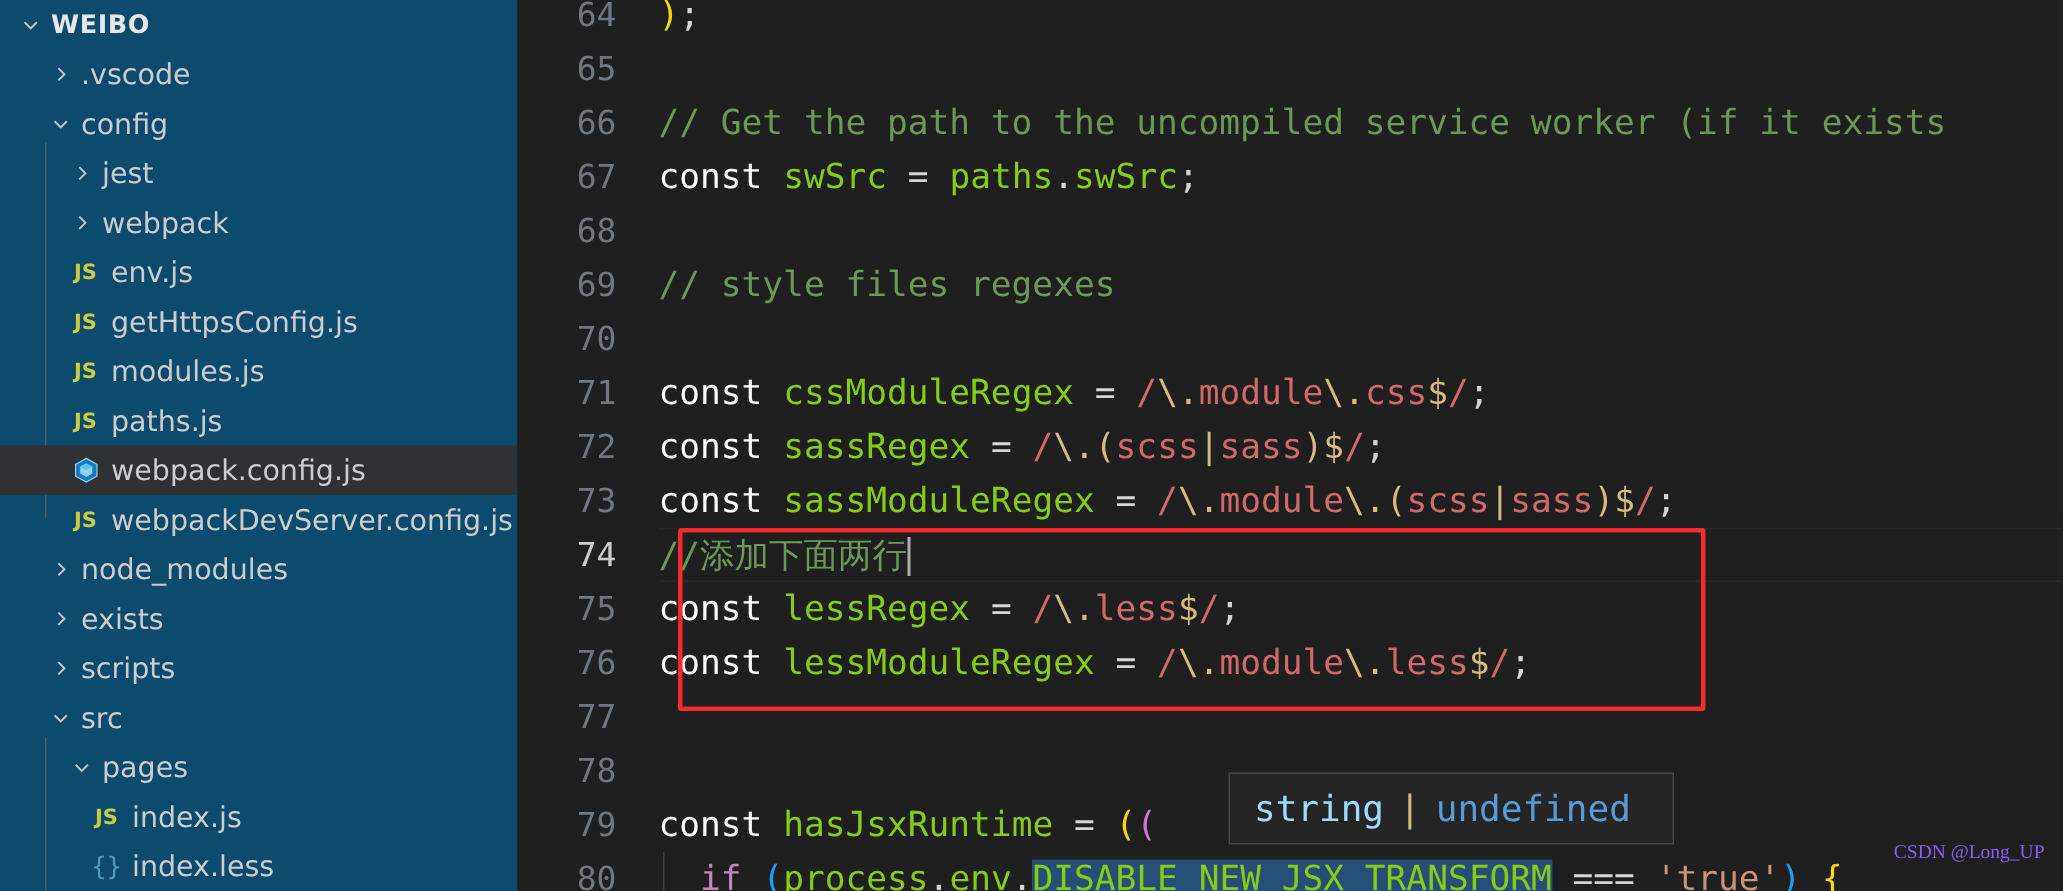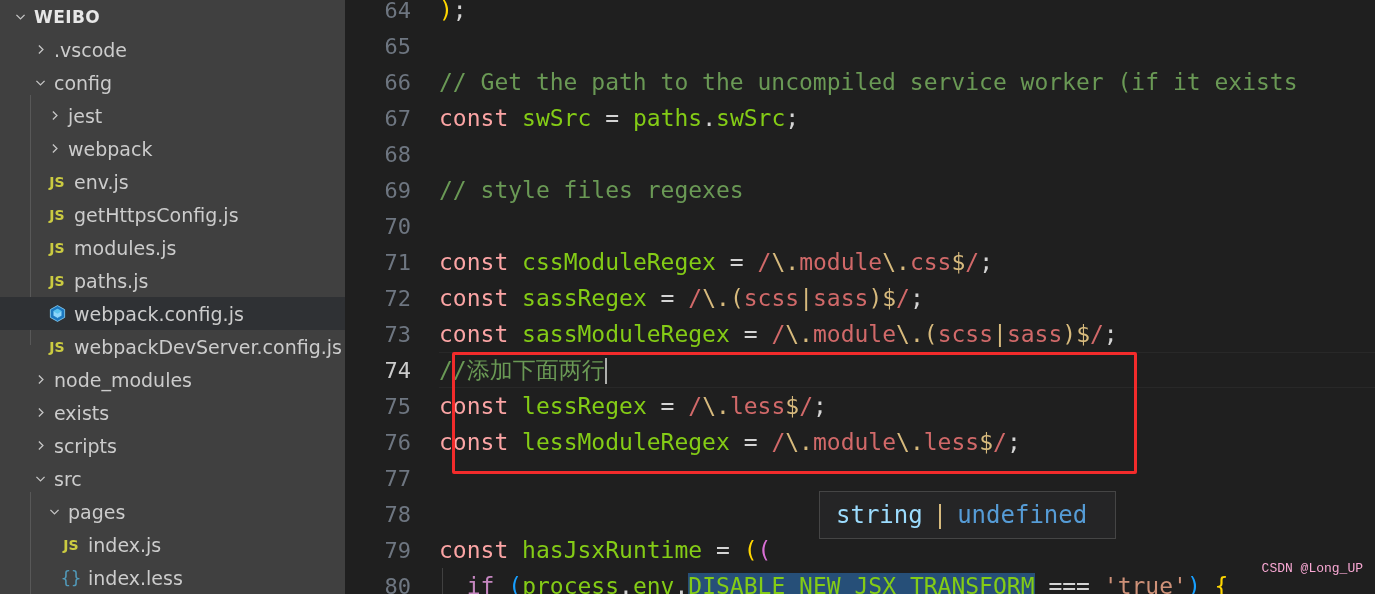--- a/index.html
+++ b/index.html
@@ -7,21 +7,21 @@
     width:1375px;height:594px;overflow:hidden;
     background:#1e1e1e;
     font-family:"DejaVu Sans","Liberation Sans",sans-serif;
     -webkit-font-smoothing:antialiased;
   }
   .app{display:flex;width:1375px;height:594px;position:relative;}
 
   
   .sidebar{
     width:345px;flex:0 0 345px;height:594px;
-    background:#404040;
+    background:#0c4a6e;
     position:relative;overflow:hidden;
     font-size:19px;
   }
   .tree-row{
     height:33px;display:flex;align-items:center;
     color:#cccccc;white-space:nowrap;position:relative;
     font-size:19px;
   }
   .tree-row.selected{background:#2f3134;}
   .tree-row.root{font-weight:bold;font-size:17px;letter-spacing:.4px;color:#e7e7e7;}
@@ -61,21 +61,21 @@
   .cur-line-bg{
     position:absolute;left:94px;right:0;height:36px;
     border-top:1px solid #282828;border-bottom:1px solid #282828;
     box-sizing:border-box;background:#1f1f1f;
   }
   .vguide{
     position:absolute;width:1px;background:#404040;height:36px;
   }
 
   
-  .t-kw{color:#fca5a5;}
+  .t-kw{color:#ffffff;}
   .t-var{color:#84cc16;}
   .t-cm{color:#6a9955;}
   .t-op{color:#d4d4d4;}
   .t-str{color:#ce9178;}
   .t-rx-slash{color:#d16969;}
   .t-rx-esc{color:#d7ba7d;}
   .t-rx-lit{color:#d16969;}
   .t-rx-anchor{color:#d7ba7d;}
   .t-rx-grp{color:#d7ba7d;}
   .t-pink{color:#c586c0;}
@@ -101,22 +101,22 @@
     position:absolute;background:#252526;border:1px solid #454545;
     color:#d4d4d4;font-family:"DejaVu Sans Mono","Liberation Mono",monospace;
     font-size:24px;padding:6px 16px;white-space:pre;box-sizing:border-box;
     display:flex;align-items:center;
   }
   .tip-a{color:#9cdcfe;}
   .tip-bar{color:#d7ba7d;padding:0 10px;}
   .tip-b{color:#569cd6;}
 
   .watermark{
-    position:absolute;color:#f9a8d4;font-size:13px;
-    font-family:Liberation Mono, monospace;
+    position:absolute;color:#8b5cf6;font-size:13px;
+    font-family:Liberation Serif, serif;
     white-space:nowrap;
   }
 </style>
 </head>
 <body>
 
 <div class="app">
 
   <div class="sidebar">
 
@@ -348,21 +348,21 @@
       <div class="line">
         <span class="ln">80</span>
         <span class="code">  <span class="t-pink">if</span> <span class="t-paren3">(</span><span class="t-var">process</span><span class="t-white">.</span><span class="t-var">env</span><span class="t-white">.</span><span class="sel t-var">DISABLE_NEW_JSX_TRANSFORM</span> <span class="t-op">===</span> <span class="t-str">'true'</span><span class="t-paren3">)</span> <span class="t-paren1">{</span></span>
       </div>
     </div>
 
     <div class="vguide" style="left:97px;top:568px;height:26px;"></div>
 
     <div class="annot-box" style="left:107px;top:352px;width:679px;height:116px;"></div>
 
-    <div class="hover-tip" style="left:474px;top:491px;width:297px;height:48px;">
+    <div class="hover-tip" style="left:474px;top:515px;width:297px;height:48px;">
       <span class="tip-a">string</span>
       <span class="tip-bar">|</span>
       <span class="tip-b">undefined</span>
     </div>
 
     <div class="watermark" style="right:12px;bottom:18px;">CSDN @Long_UP</div>
   </div>
 </div>
 
 </body></html>

